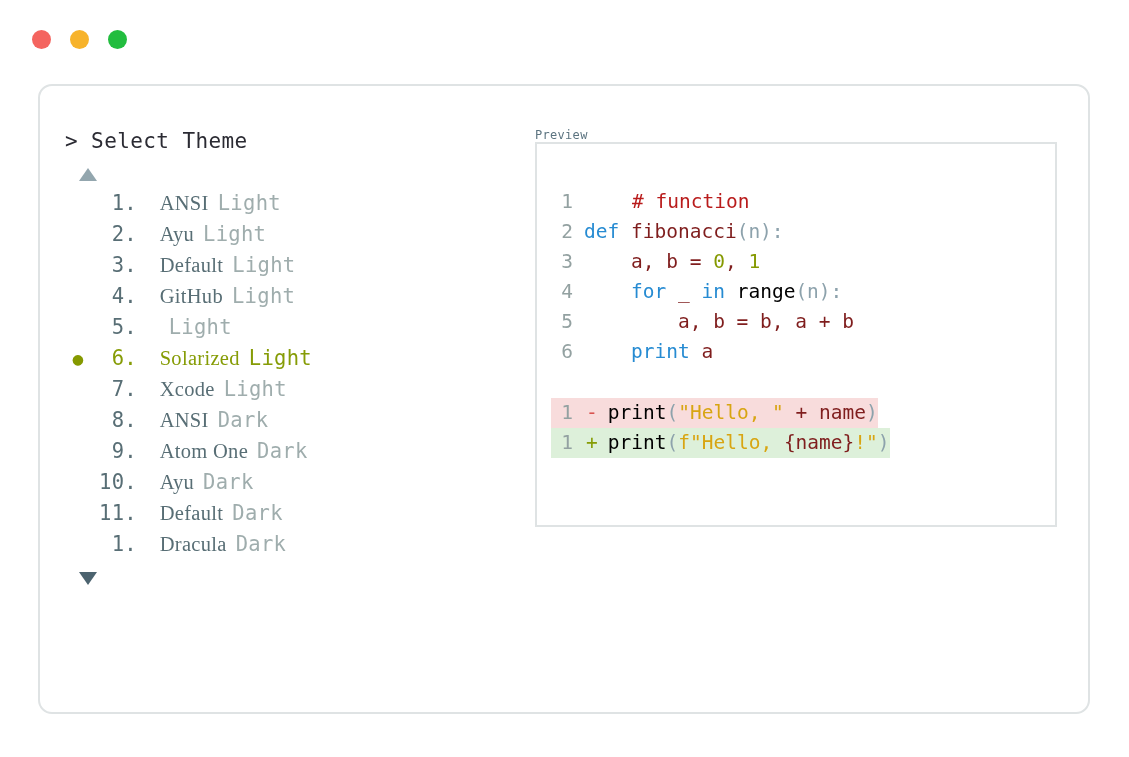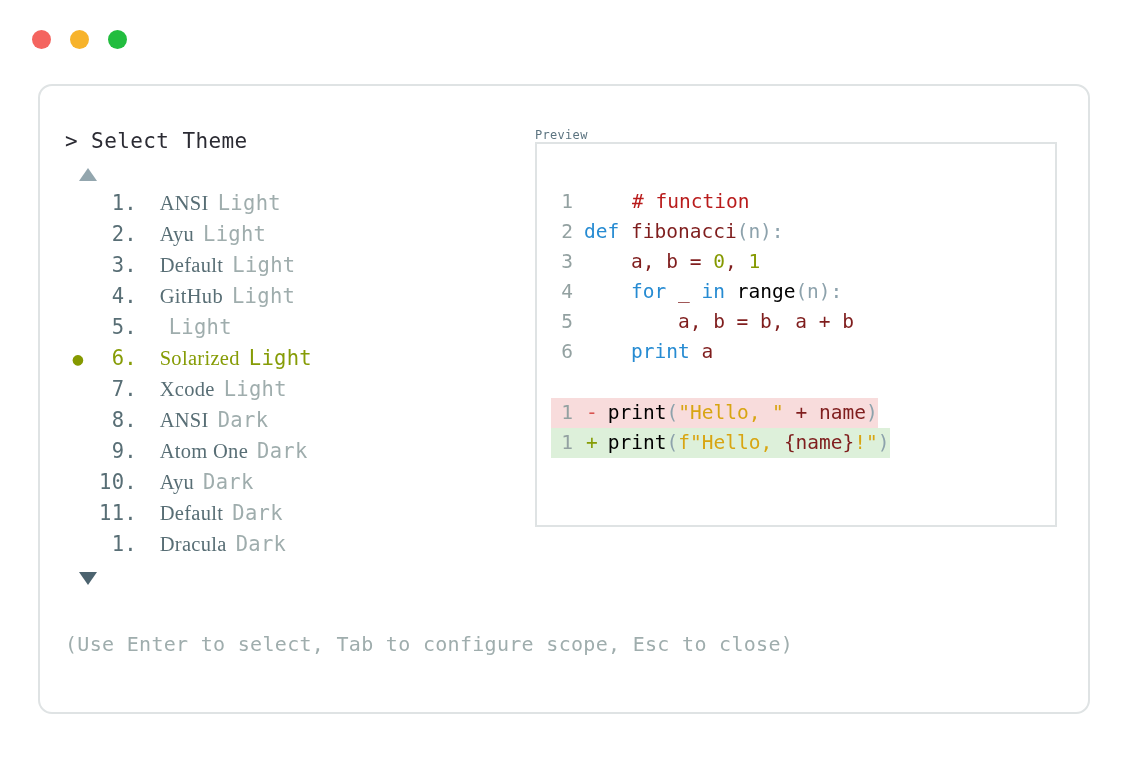--- a/index.html
+++ b/index.html
@@ -248,16 +248,15 @@
             <div class="code-line"><span class="gutter">5</span><span><span class="code-text tok-plain">        a, b = b, a + b</span></span></div>
             <div class="code-line"><span class="gutter">6</span><span><span class="code-text tok-plain">    </span><span class="code-text tok-keyword">print</span><span class="code-text tok-plain"> a</span></span></div>
           </div>
         <div id="diff-block">
             <div class="diff-line removed"><span class="gutter">1</span><span class="diff-marker">-</span><span><span class="code-text tok-builtin">print</span><span class="code-text tok-punct">(</span><span class="code-text tok-string">"Hello, "</span><span class="code-text tok-plain"> + </span><span class="code-text tok-plain">name</span><span class="code-text tok-punct">)</span></span></div>
             <div class="diff-line added"><span class="gutter">1</span><span class="diff-marker">+</span><span><span class="code-text tok-builtin">print</span><span class="code-text tok-punct">(</span><span class="code-text tok-string">f"Hello, </span><span class="code-text tok-plain">{name}</span><span class="code-text tok-string">!"</span><span class="code-text tok-punct">)</span></span></div>
           </div>
       </div>
     </div>
 
-    <div id="footer-hint">(Use Enter to select, Tab to configure scope, Esc to close)</div>
 
   </div>
 </div>
 
 </body></html>

